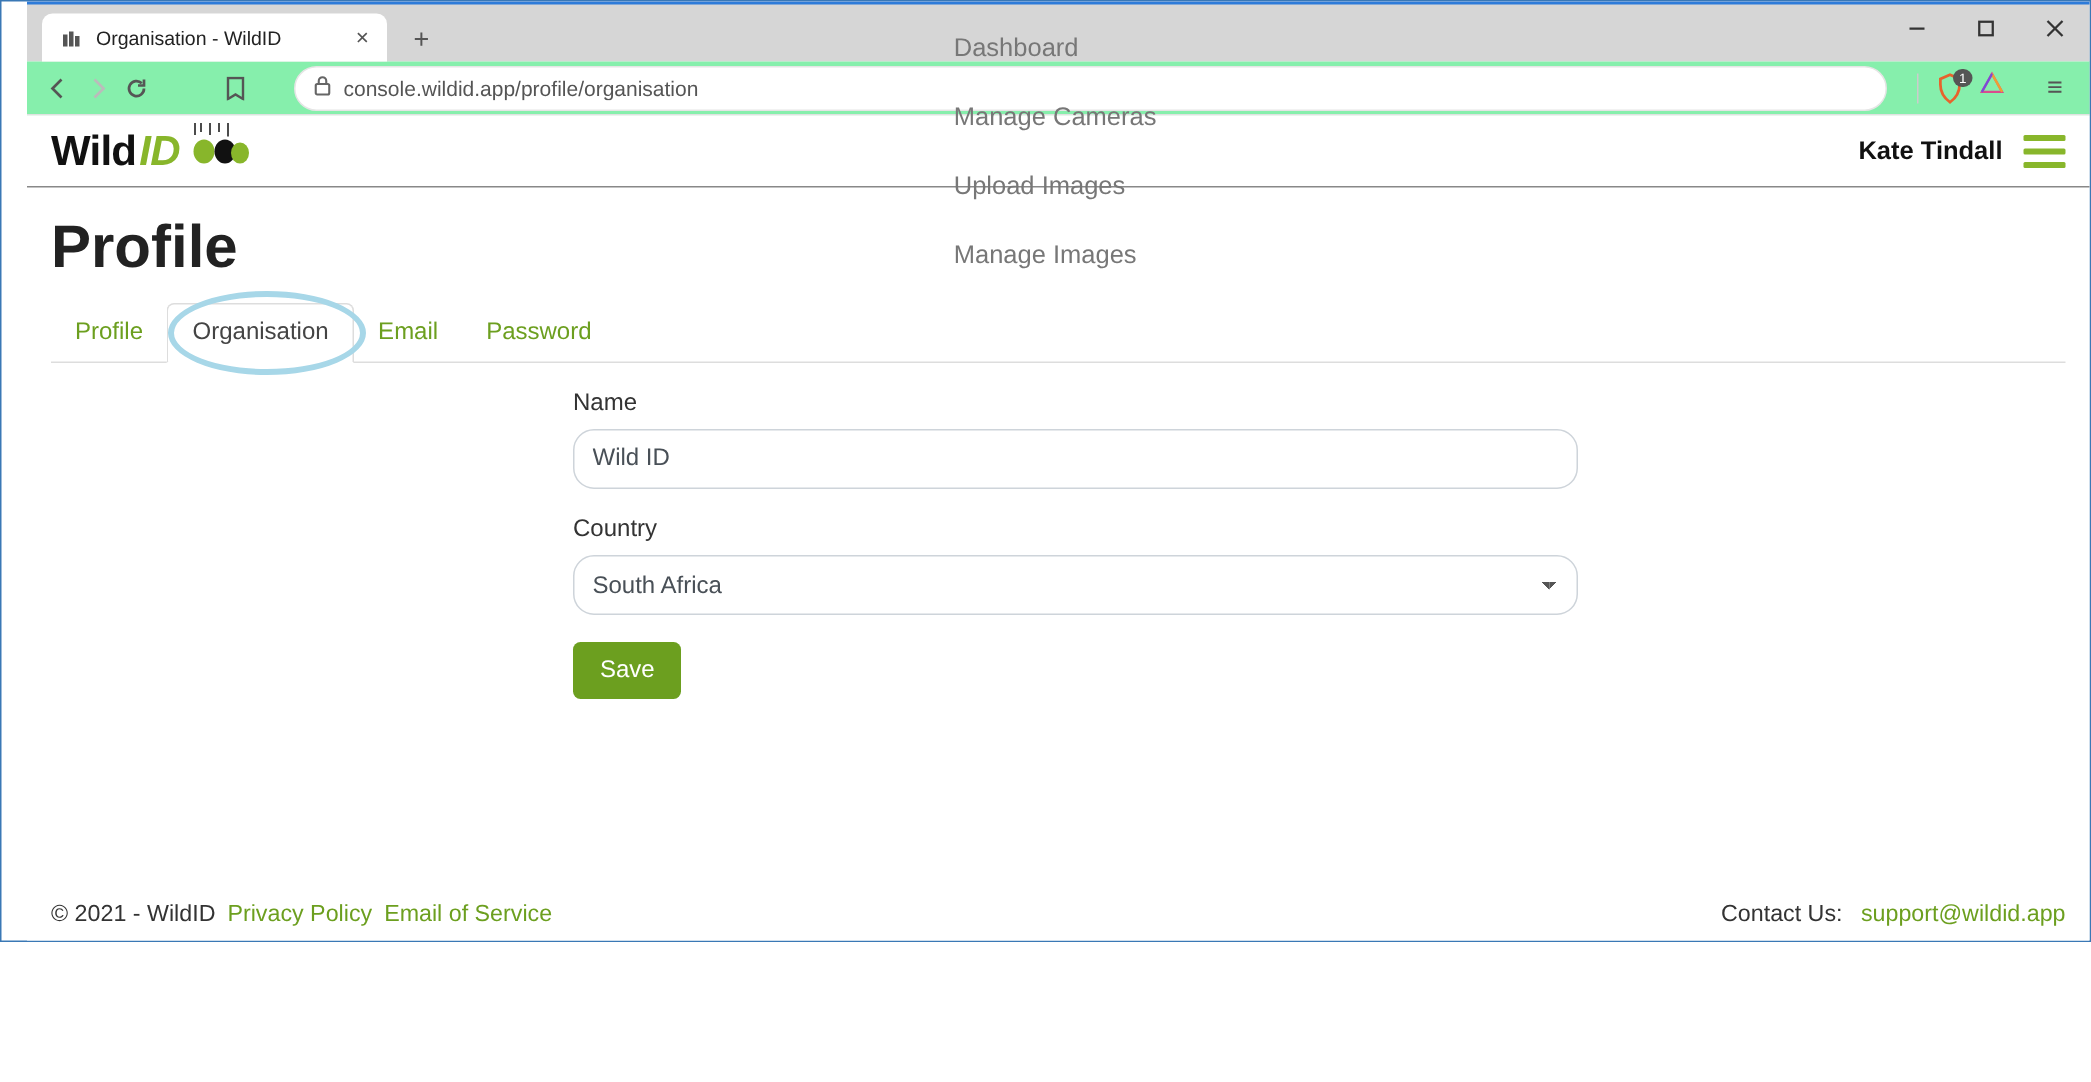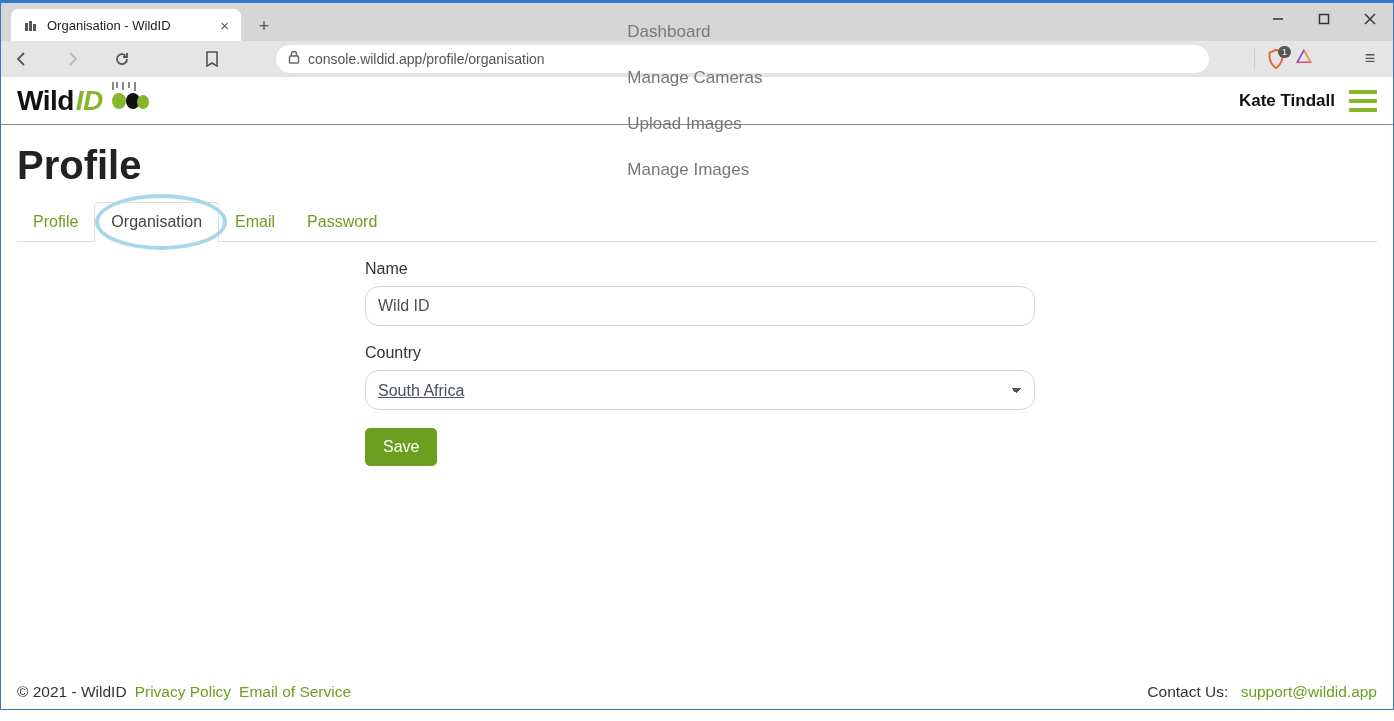--- a/index.html
+++ b/index.html
@@ -1,30 +1,30 @@
 <!DOCTYPE html>
 <html><head>
 <meta charset="utf-8">
 <style>
   * { box-sizing: border-box; margin: 0; padding: 0; }
   html, body { width: 1394px; height: 721px; font-family: "Segoe UI", Arial, sans-serif; background: #fff; overflow: hidden; }
 
   
-  .browser { width: 1394px; height: 710px; border: 1px solid #3a78b5; display: flex; flex-direction: column; }
+  .browser { width: 1394px; height: 628px; border: 1px solid #3a78b5; display: flex; flex-direction: column; padding-left: 17px; }
   .titlebar { height: 40px; background: #d6d6d6; display: flex; align-items: flex-end; border-top: 2px solid #2d7bd9; }
   .tab-strip { display: flex; align-items: flex-end; height: 100%; padding-left: 10px; gap: 0; }
   .tab { height: 32px; background: #fff; border-top-left-radius: 7px; border-top-right-radius: 7px; display: flex; align-items: center; padding: 0 12px; gap: 8px; min-width: 230px; position: relative; }
   .tab .favicon { width: 16px; height: 16px; display: inline-flex; align-items: center; justify-content: center; font-size: 12px; }
   .tab .tab-title { font-size: 13px; color: #222; flex: 1; white-space: nowrap; overflow: hidden; text-overflow: ellipsis; }
   .tab .tab-close { font-size: 15px; color: #555; cursor: pointer; }
   .new-tab { width: 30px; height: 30px; display: flex; align-items: center; justify-content: center; font-size: 18px; color: #555; margin-left: 8px; cursor: pointer; }
   .window-controls { margin-left: auto; display: flex; height: 100%; }
   .window-controls > div { width: 46px; height: 32px; display: flex; align-items: center; justify-content: center; font-size: 14px; color: #333; cursor: pointer; }
 
-  .toolbar { height: 36px; background: #e5e5e5; border-bottom: 1px solid #e1e1e1; display: flex; align-items: center; padding: 0 10px; gap: 28px; }
+  .toolbar { height: 36px; background: #86efac; border-bottom: 1px solid #e1e1e1; display: flex; align-items: center; padding: 0 10px; gap: 4px; }
   .nav-btn { width: 22px; height: 22px; display: flex; align-items: center; justify-content: center; color: #555; cursor: pointer; }
   .nav-btn.disabled { color: #bbb; cursor: default; }
   .addr-wrap { flex: 1; height: 30px; background: #fff; border: 1px solid #e5e5e5; border-radius: 15px; display: flex; align-items: center; padding: 0 12px; gap: 8px; margin: 0 8px 0 24px; }
   .addr-wrap .lock { font-size: 12px; color: #666; }
   .addr { flex: 1; border: none; outline: none; font-size: 14px; color: #555; background: transparent; }
   .ext-icons { display: flex; align-items: center; gap: 8px; padding: 0 6px; }
   .ext-sep { width: 1px; height: 20px; background: #ccc; margin: 0 2px; }
   .brave-shield { position: relative; width: 22px; height: 22px; }
   .brave-shield svg { width: 22px; height: 22px; }
   .brave-shield .badge { position: absolute; top: -2px; right: -4px; background: #555; color: #fff; font-size: 9px; border-radius: 8px; padding: 0 4px; line-height: 12px; }
@@ -51,21 +51,21 @@
   .tabs-row { display: flex; align-items: flex-end; border-bottom: 1px solid #ddd; gap: 0; position: relative; }
   .tabs-row .ptab { padding: 10px 16px 10px 16px; font-size: 16px; color: #6c9f1f; cursor: pointer; position: relative; }
   .tabs-row .ptab.active { color: #444; border: 1px solid #ddd; border-bottom: 1px solid #fff; border-top-left-radius: 5px; border-top-right-radius: 5px; margin-bottom: -1px; background: #fff; }
 
   .highlight-ellipse { position: absolute; border: 4px solid #a7d7e8; border-radius: 50%; width: 132px; height: 56px; pointer-events: none; z-index: 5; }
 
   .form-area { max-width: 670px; margin: 18px 0 0 348px; }
   .form-group { margin-bottom: 18px; }
   .form-group label { display: block; font-size: 16px; color: #333; margin-bottom: 8px; }
   .form-control { width: 100%; height: 40px; border: 1px solid #ced4da; border-radius: 14px; padding: 0 12px; font-size: 16px; color: #495057; background: #fff; }
-  select.form-control { appearance: none; background-image: linear-gradient(45deg, transparent 50%, #555 50%), linear-gradient(135deg, #555 50%, transparent 50%); background-position: calc(100% - 18px) 17px, calc(100% - 13px) 17px; background-size: 5px 5px, 5px 5px; background-repeat: no-repeat; text-decoration: underline; }
+  select.form-control { appearance: none; background-image: linear-gradient(45deg, transparent 50%, #555 50%), linear-gradient(135deg, #555 50%, transparent 50%); background-position: calc(100% - 18px) 17px, calc(100% - 13px) 17px; background-size: 5px 5px, 5px 5px; background-repeat: no-repeat; }
   .btn-save { background: #6c9f1f; color: #fff; border: none; border-radius: 5px; padding: 10px 18px; font-size: 16px; cursor: pointer; }
 
   .footer { height: 34px; display: flex; align-items: center; padding: 0 16px; font-size: 15.5px; color: #333; border-top: 0; }
   .footer a { color: #6c9f1f; text-decoration: none; margin-left: 8px; }
   .footer .right { margin-left: auto; }
 </style>
 </head>
 <body>
 
 <div class="browser">

